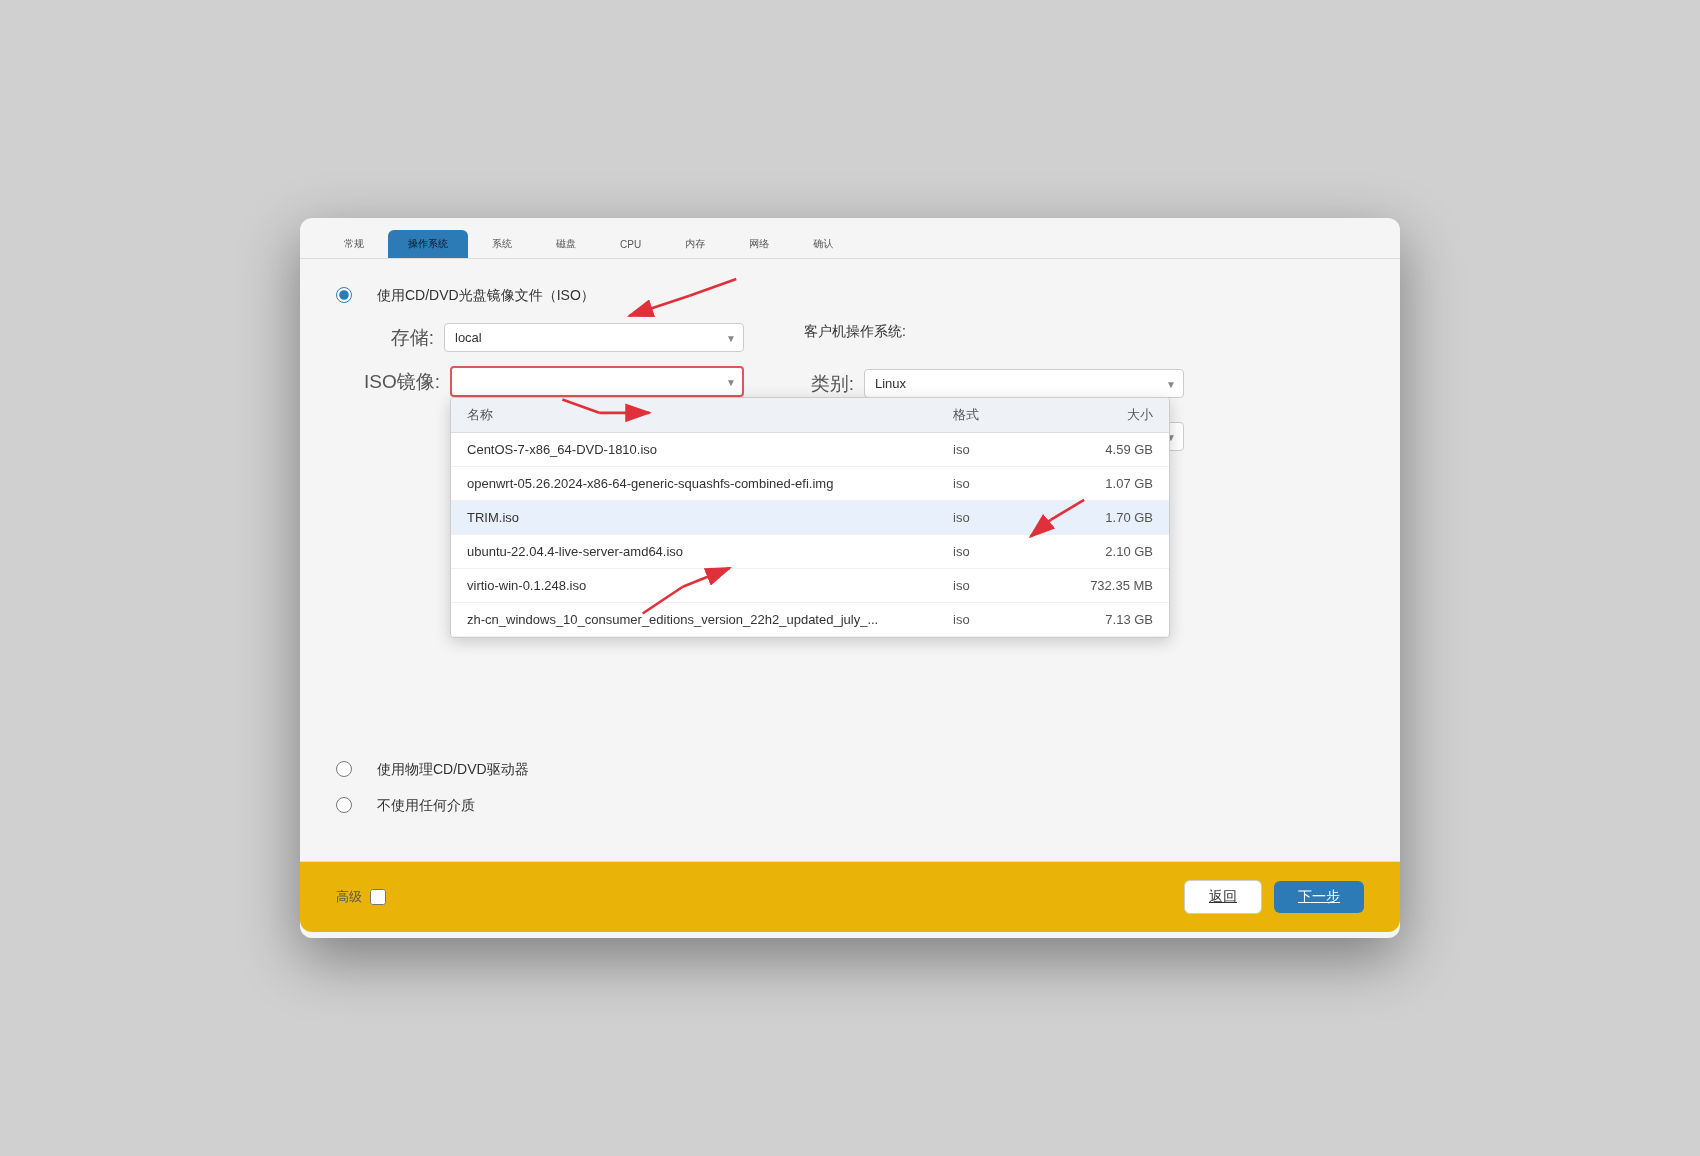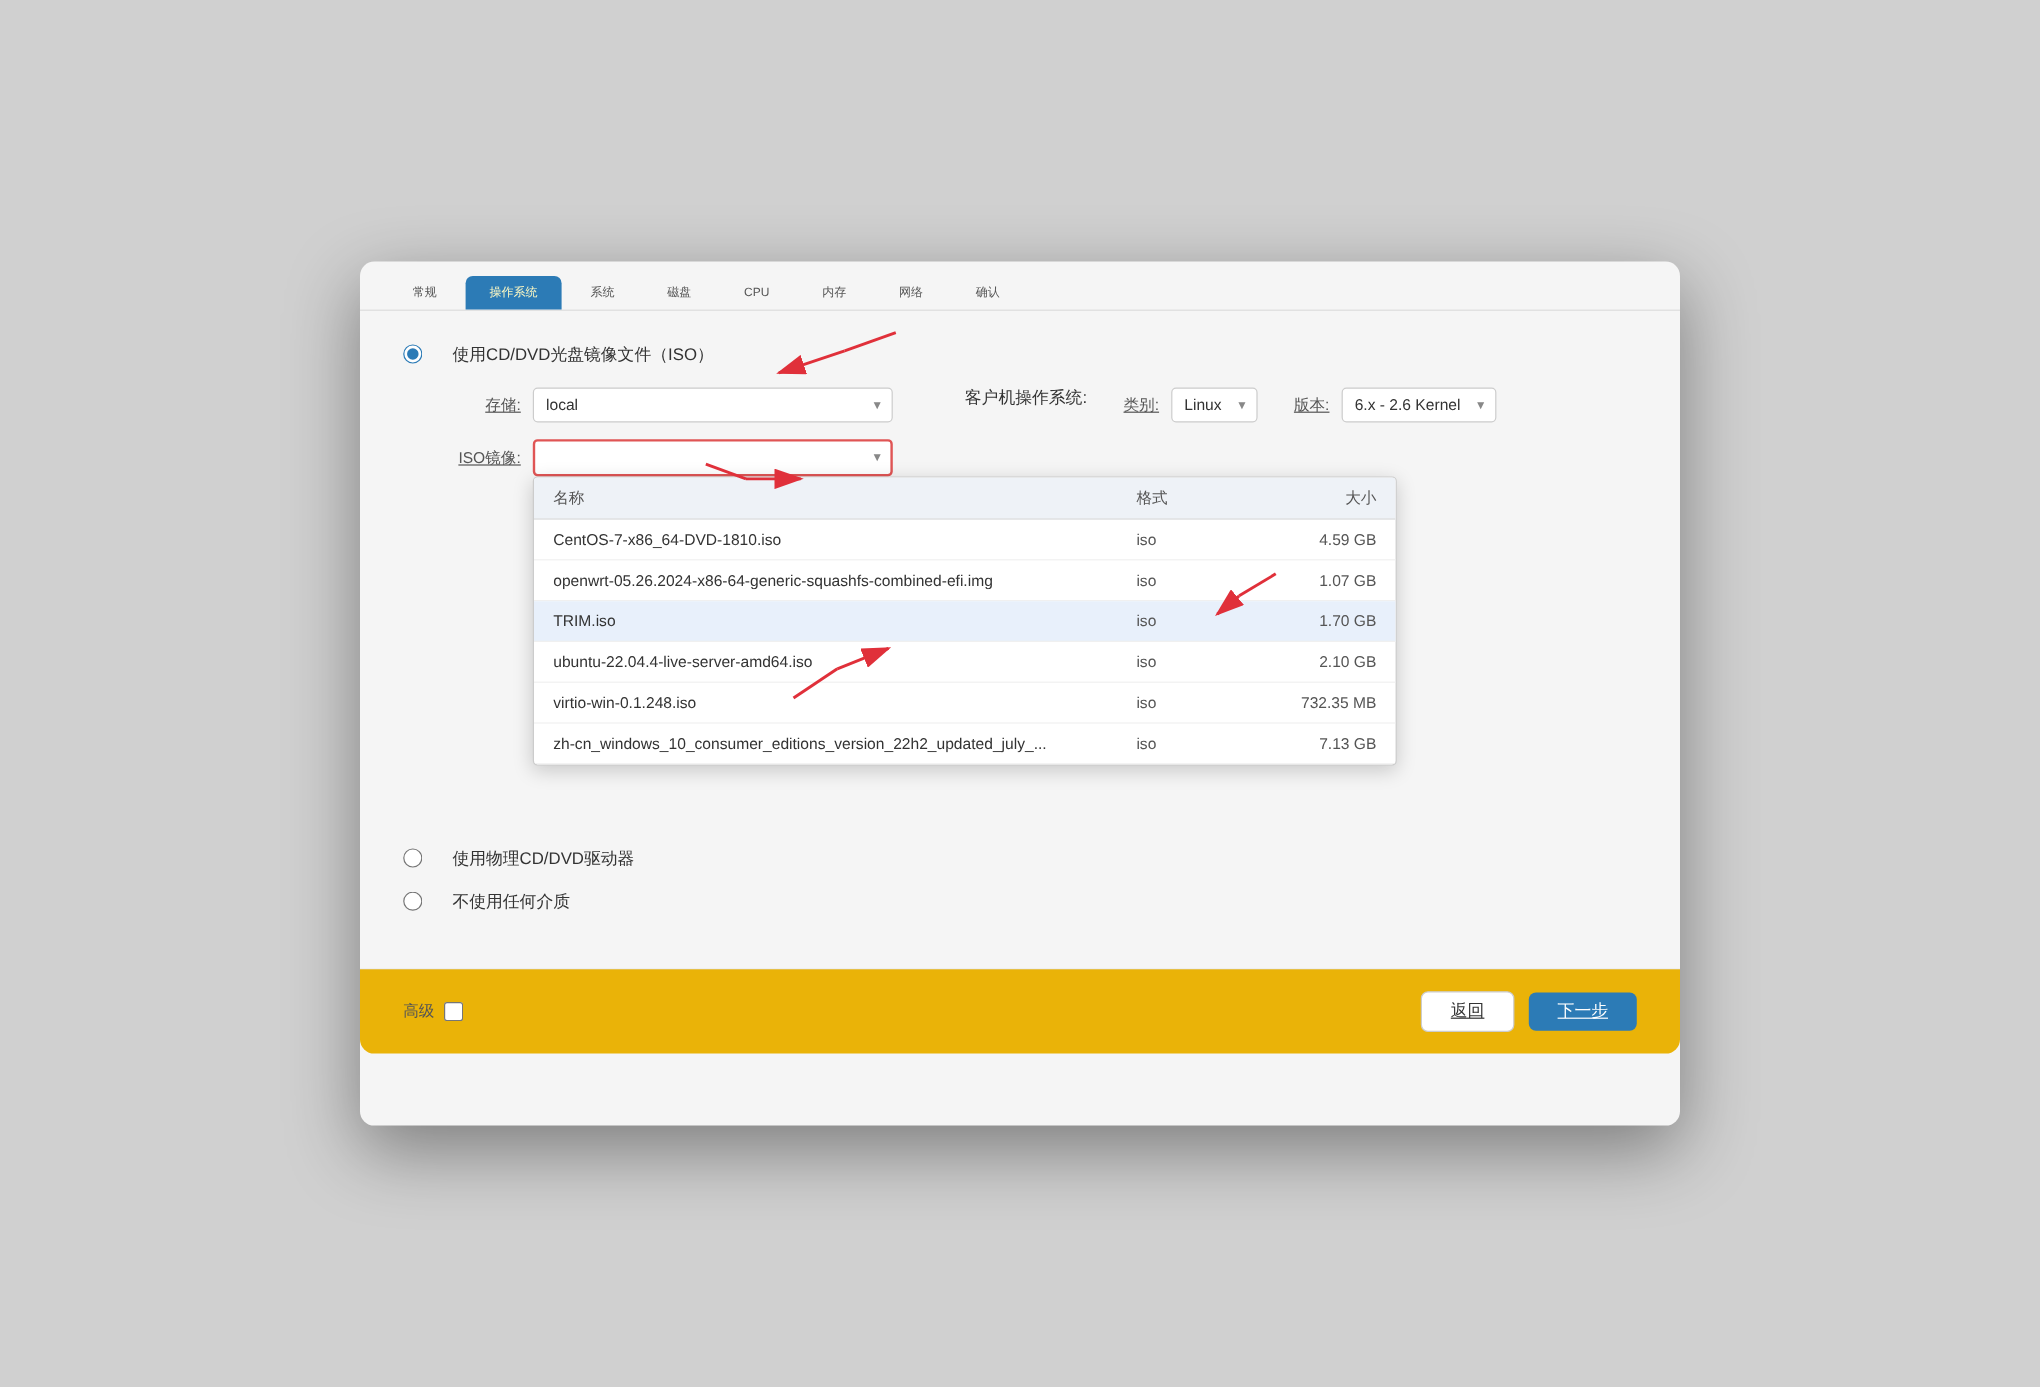--- a/index.html
+++ b/index.html
@@ -63,21 +63,21 @@
       padding: 7px 20px;
       font-size: 10px;
       color: #555;
       cursor: pointer;
       border-radius: 6px 6px 0 0;
       border: none;
       background: transparent;
     }
     .tab.active {
       background: #2c7bb6;
-      color: #fef9c3;
+      color: #0f172a;
       font-weight: 500;
     }
     .dialog-body {
       padding: 28px 36px;
       position: relative;
     }
     .option-row {
       display: flex;
       align-items: center;
       margin-bottom: 18px;
@@ -95,26 +95,25 @@
       height: 16px;
       accent-color: #2c7bb6;
       cursor: pointer;
     }
     .form-row {
       display: flex;
       align-items: center;
       gap: 10px;
     }
     .form-label {
-      font-size: 13px;
+      font-size: 19px;
       color: #555;
       white-space: nowrap;
       min-width: 70px;
       text-align: right;
-      text-decoration: underline;
     }
     .select-wrapper {
       position: relative;
       flex: 1;
     }
     .select-wrapper select {
       width: 100%;
       padding: 6px 28px 6px 10px;
       border: 1px solid #ccc;
       border-radius: 4px;
@@ -132,22 +131,22 @@
       position: absolute;
       right: 8px;
       top: 50%;
       transform: translateY(-50%);
       pointer-events: none;
       color: #888;
       font-size: 10px;
     }
     .client-os-section {
       display: flex;
-      flex-direction: row;
-      gap: 10px;
+      flex-direction: column;
+      gap: 24px;
     }
     .client-os-label {
       font-size: 14px;
       color: #333;
       font-weight: 500;
       margin-bottom: 4px;
     }
     
     .iso-dropdown {
       position: absolute;

